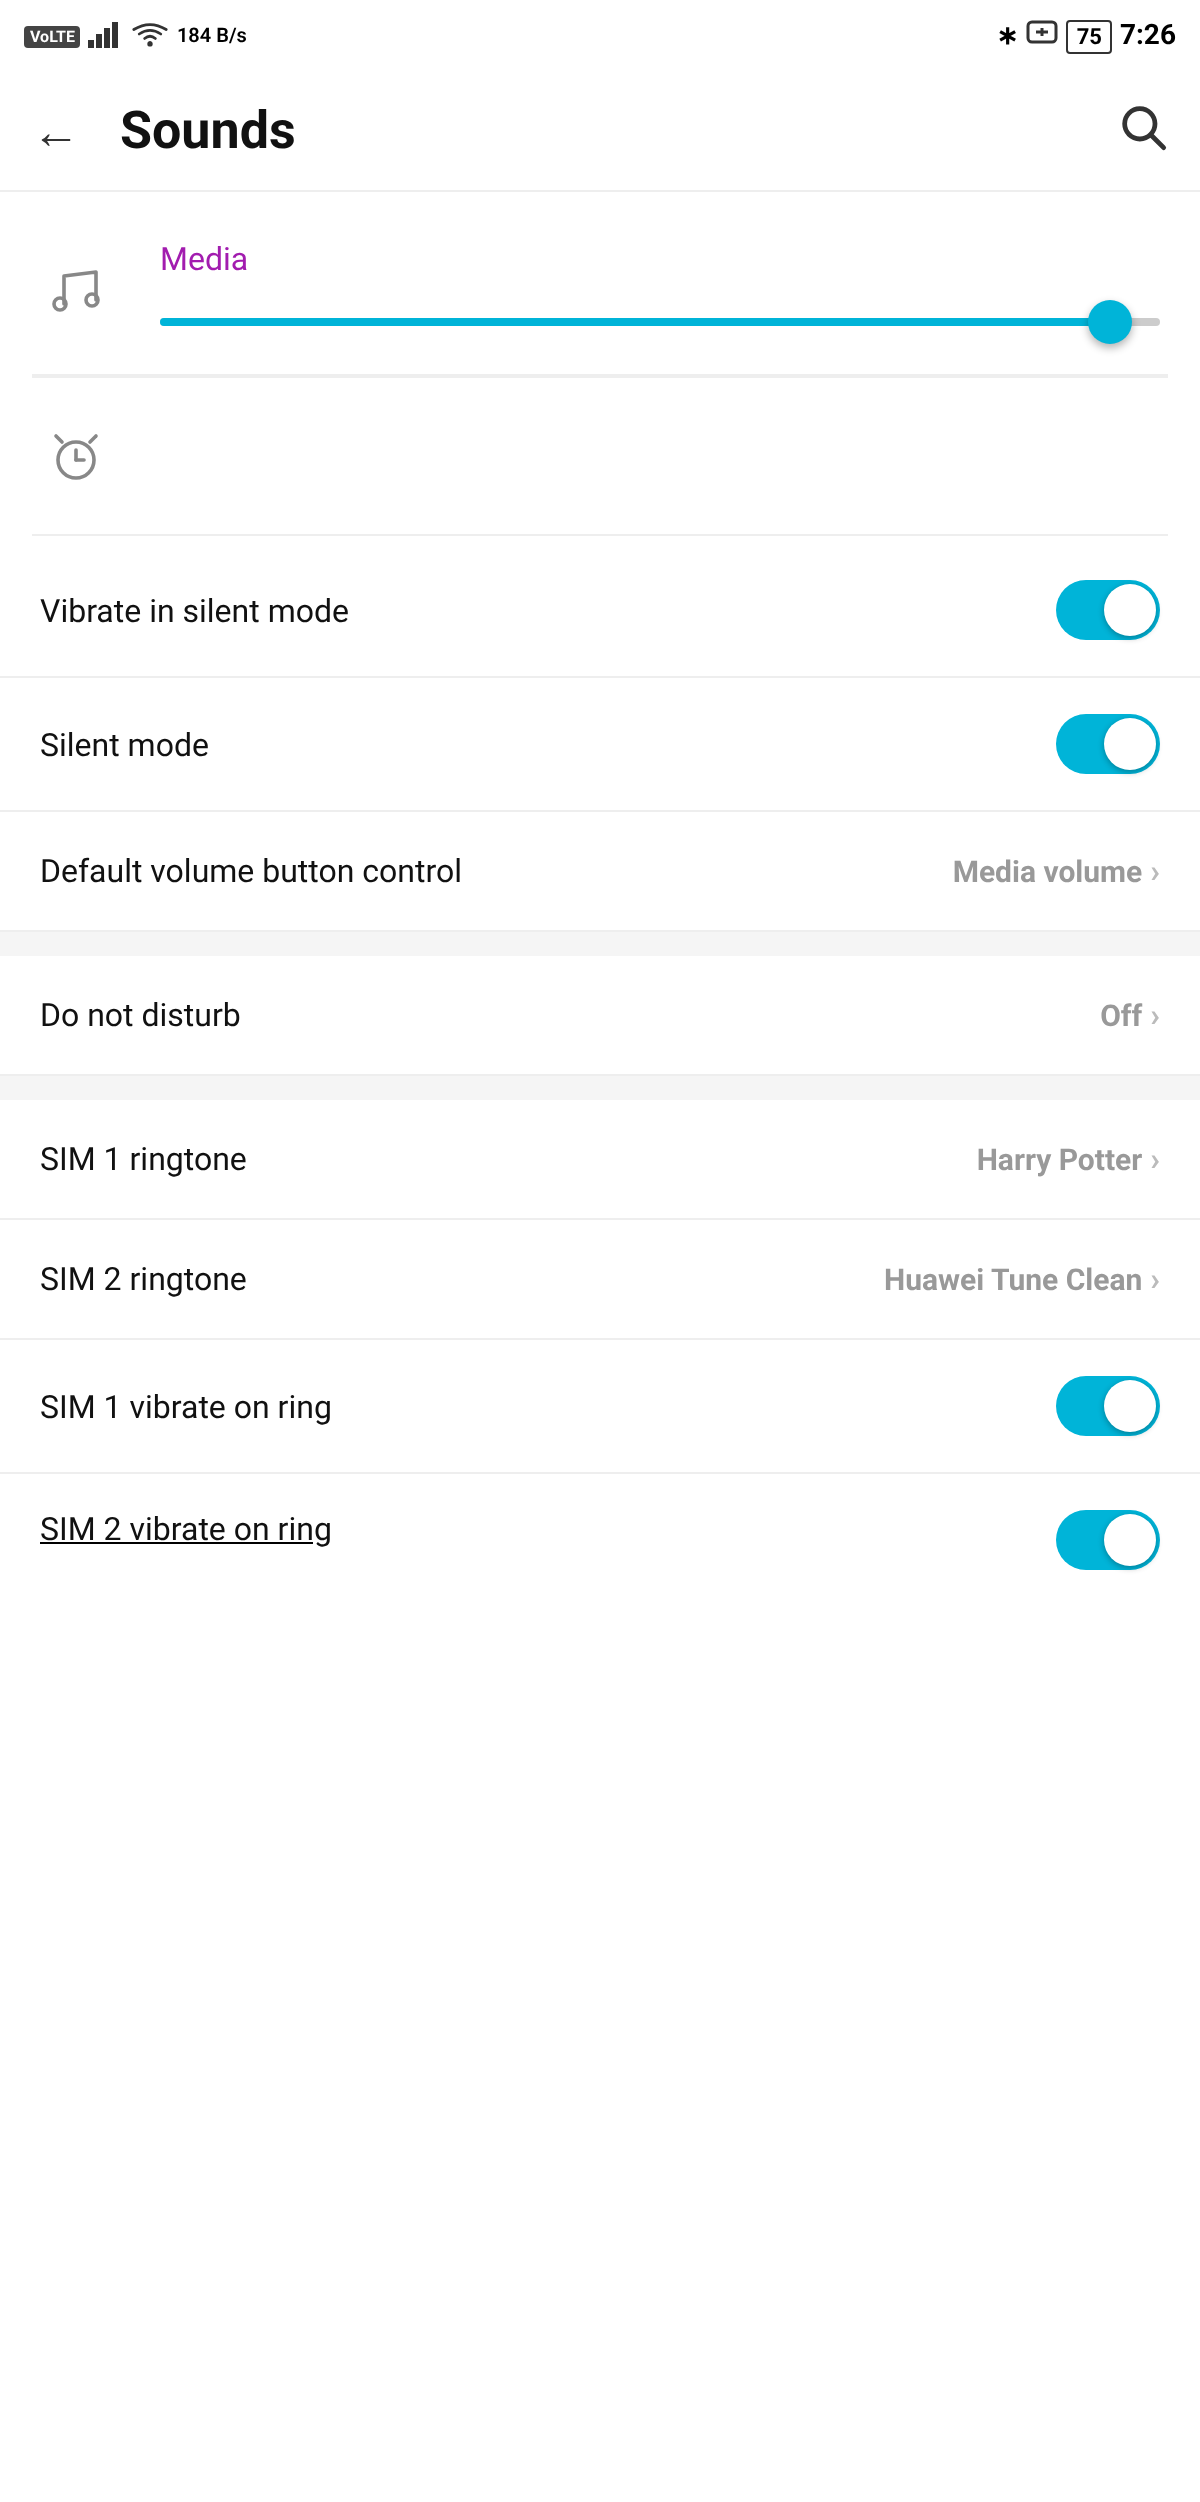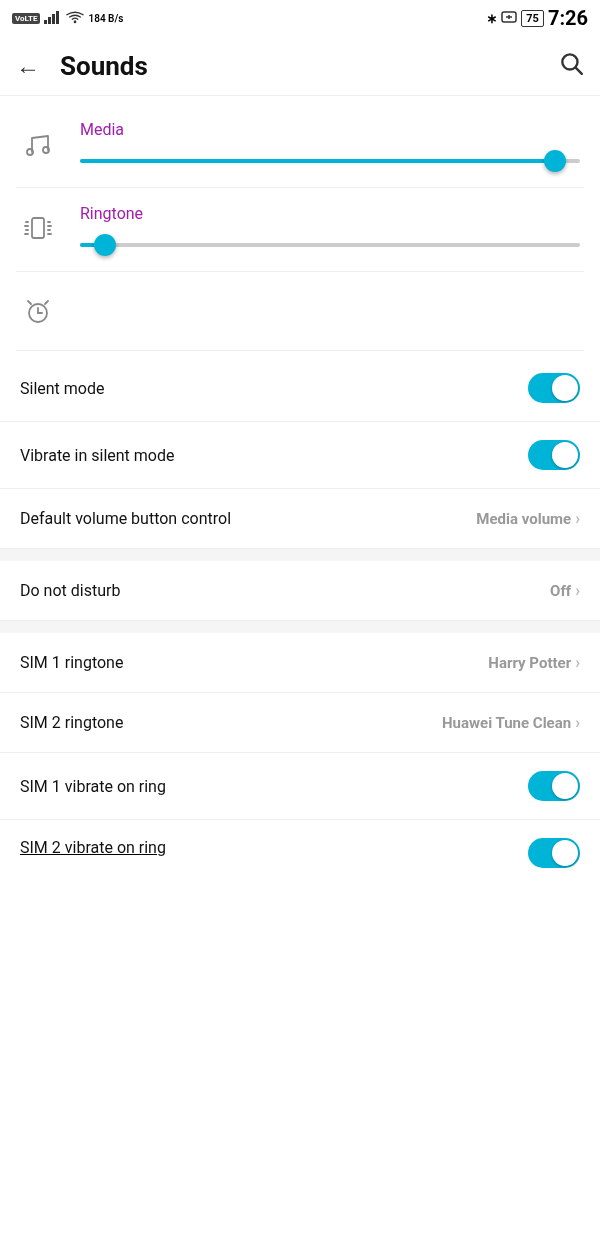--- a/index.html
+++ b/index.html
@@ -277,21 +277,21 @@
     <span>
       <svg width="16" height="14" viewBox="0 0 16 14">
         <rect x="1" y="2" width="14" height="10" rx="2" stroke="#333" stroke-width="1.5" fill="none"></rect>
         <line x1="8" y1="5" x2="8" y2="9" stroke="#333" stroke-width="1.5"></line>
         <line x1="5" y1="7" x2="11" y2="7" stroke="#333" stroke-width="1.5"></line>
       </svg>
     </span>
     <span style="display:flex;align-items:center;gap:2px;justify-content:center;">
       <span style="border:1.5px solid #333;border-radius:2px;padding:1px 4px;font-size:11px;font-weight:700;">75</span>
     </span>
-    <span style="font-size:20px;font-weight:700;">7:26</span>
+    <span style="font-size:14px;font-weight:700;">7:26</span>
   </div>
 </div>
 
 <div class="toolbar">
   <span class="toolbar-back">←</span>
   <span class="toolbar-title">Sounds</span>
   <span class="toolbar-search">
     <svg width="26" height="26" viewBox="0 0 24 24" fill="none" stroke="#333" stroke-width="2.2" stroke-linecap="round">
       <circle cx="11" cy="11" r="7"></circle>
       <line x1="16.5" y1="16.5" x2="22" y2="22"></line>
@@ -318,45 +318,20 @@
             <div class="slider-fill" style="width:95%"></div>
             <div class="slider-thumb" style="left:95%"></div>
           </div>
           <input type="range" class="slider-input" min="0" max="100" value="95" style="">
         </div>
       </div>
     </div>
 
     <div class="divider"></div>
 
-    <div class="volume-item">
-      <div class="volume-icon">
-        <svg viewBox="0 0 32 32" fill="none" stroke="#888" stroke-width="1.8" stroke-linecap="round" stroke-linejoin="round">
-          <rect x="10" y="6" width="12" height="20" rx="2"></rect>
-          <line x1="6" y1="10" x2="4" y2="10"></line>
-          <line x1="6" y1="14" x2="3" y2="14"></line>
-          <line x1="6" y1="18" x2="4" y2="18"></line>
-          <line x1="6" y1="22" x2="3" y2="22"></line>
-          <line x1="26" y1="10" x2="28" y2="10"></line>
-          <line x1="26" y1="14" x2="29" y2="14"></line>
-          <line x1="26" y1="18" x2="28" y2="18"></line>
-          <line x1="26" y1="22" x2="29" y2="22"></line>
-        </svg>
-      </div>
-      <div class="volume-controls">
-        <div class="volume-label">Ringtone</div>
-        <div class="slider-container">
-          <div class="slider-track">
-            <div class="slider-fill" style="width:5%"></div>
-            <div class="slider-thumb" style="left:5%"></div>
-          </div>
-          <input type="range" class="slider-input" min="0" max="100" value="5" style="">
-        </div>
-      </div>
-    </div>
 
     <div class="divider"></div>
 
     <div class="volume-item">
       <div class="volume-icon">
         <svg viewBox="0 0 32 32" fill="none" stroke="#888" stroke-width="1.8" stroke-linecap="round" stroke-linejoin="round">
           <circle cx="16" cy="17" r="9"></circle>
           <line x1="16" y1="12" x2="16" y2="17"></line>
           <line x1="16" y1="17" x2="20" y2="17"></line>
           <line x1="9" y1="8" x2="6" y2="5"></line>
@@ -366,28 +341,28 @@
     </div>
 
     <div class="divider"></div>
 
 
   </div>
 
   <div class="toggle-section">
 
     <div class="setting-row">
-      <span class="setting-row-label">Silent mode</span>
+      <span class="setting-row-label">Vibrate in silent mode</span>
       <div class="toggle-switch on">
         <div class="toggle-knob"></div>
       </div>
     </div>
 
     <div class="setting-row">
-      <span class="setting-row-label">Vibrate in silent mode</span>
+      <span class="setting-row-label">Silent mode</span>
       <div class="toggle-switch on">
         <div class="toggle-knob"></div>
       </div>
     </div>
 
     <div class="nav-row">
       <span class="nav-row-label">Default volume button control</span>
       <div class="nav-row-value">
         <span>Media volume</span>
         <span class="chevron">›</span>

